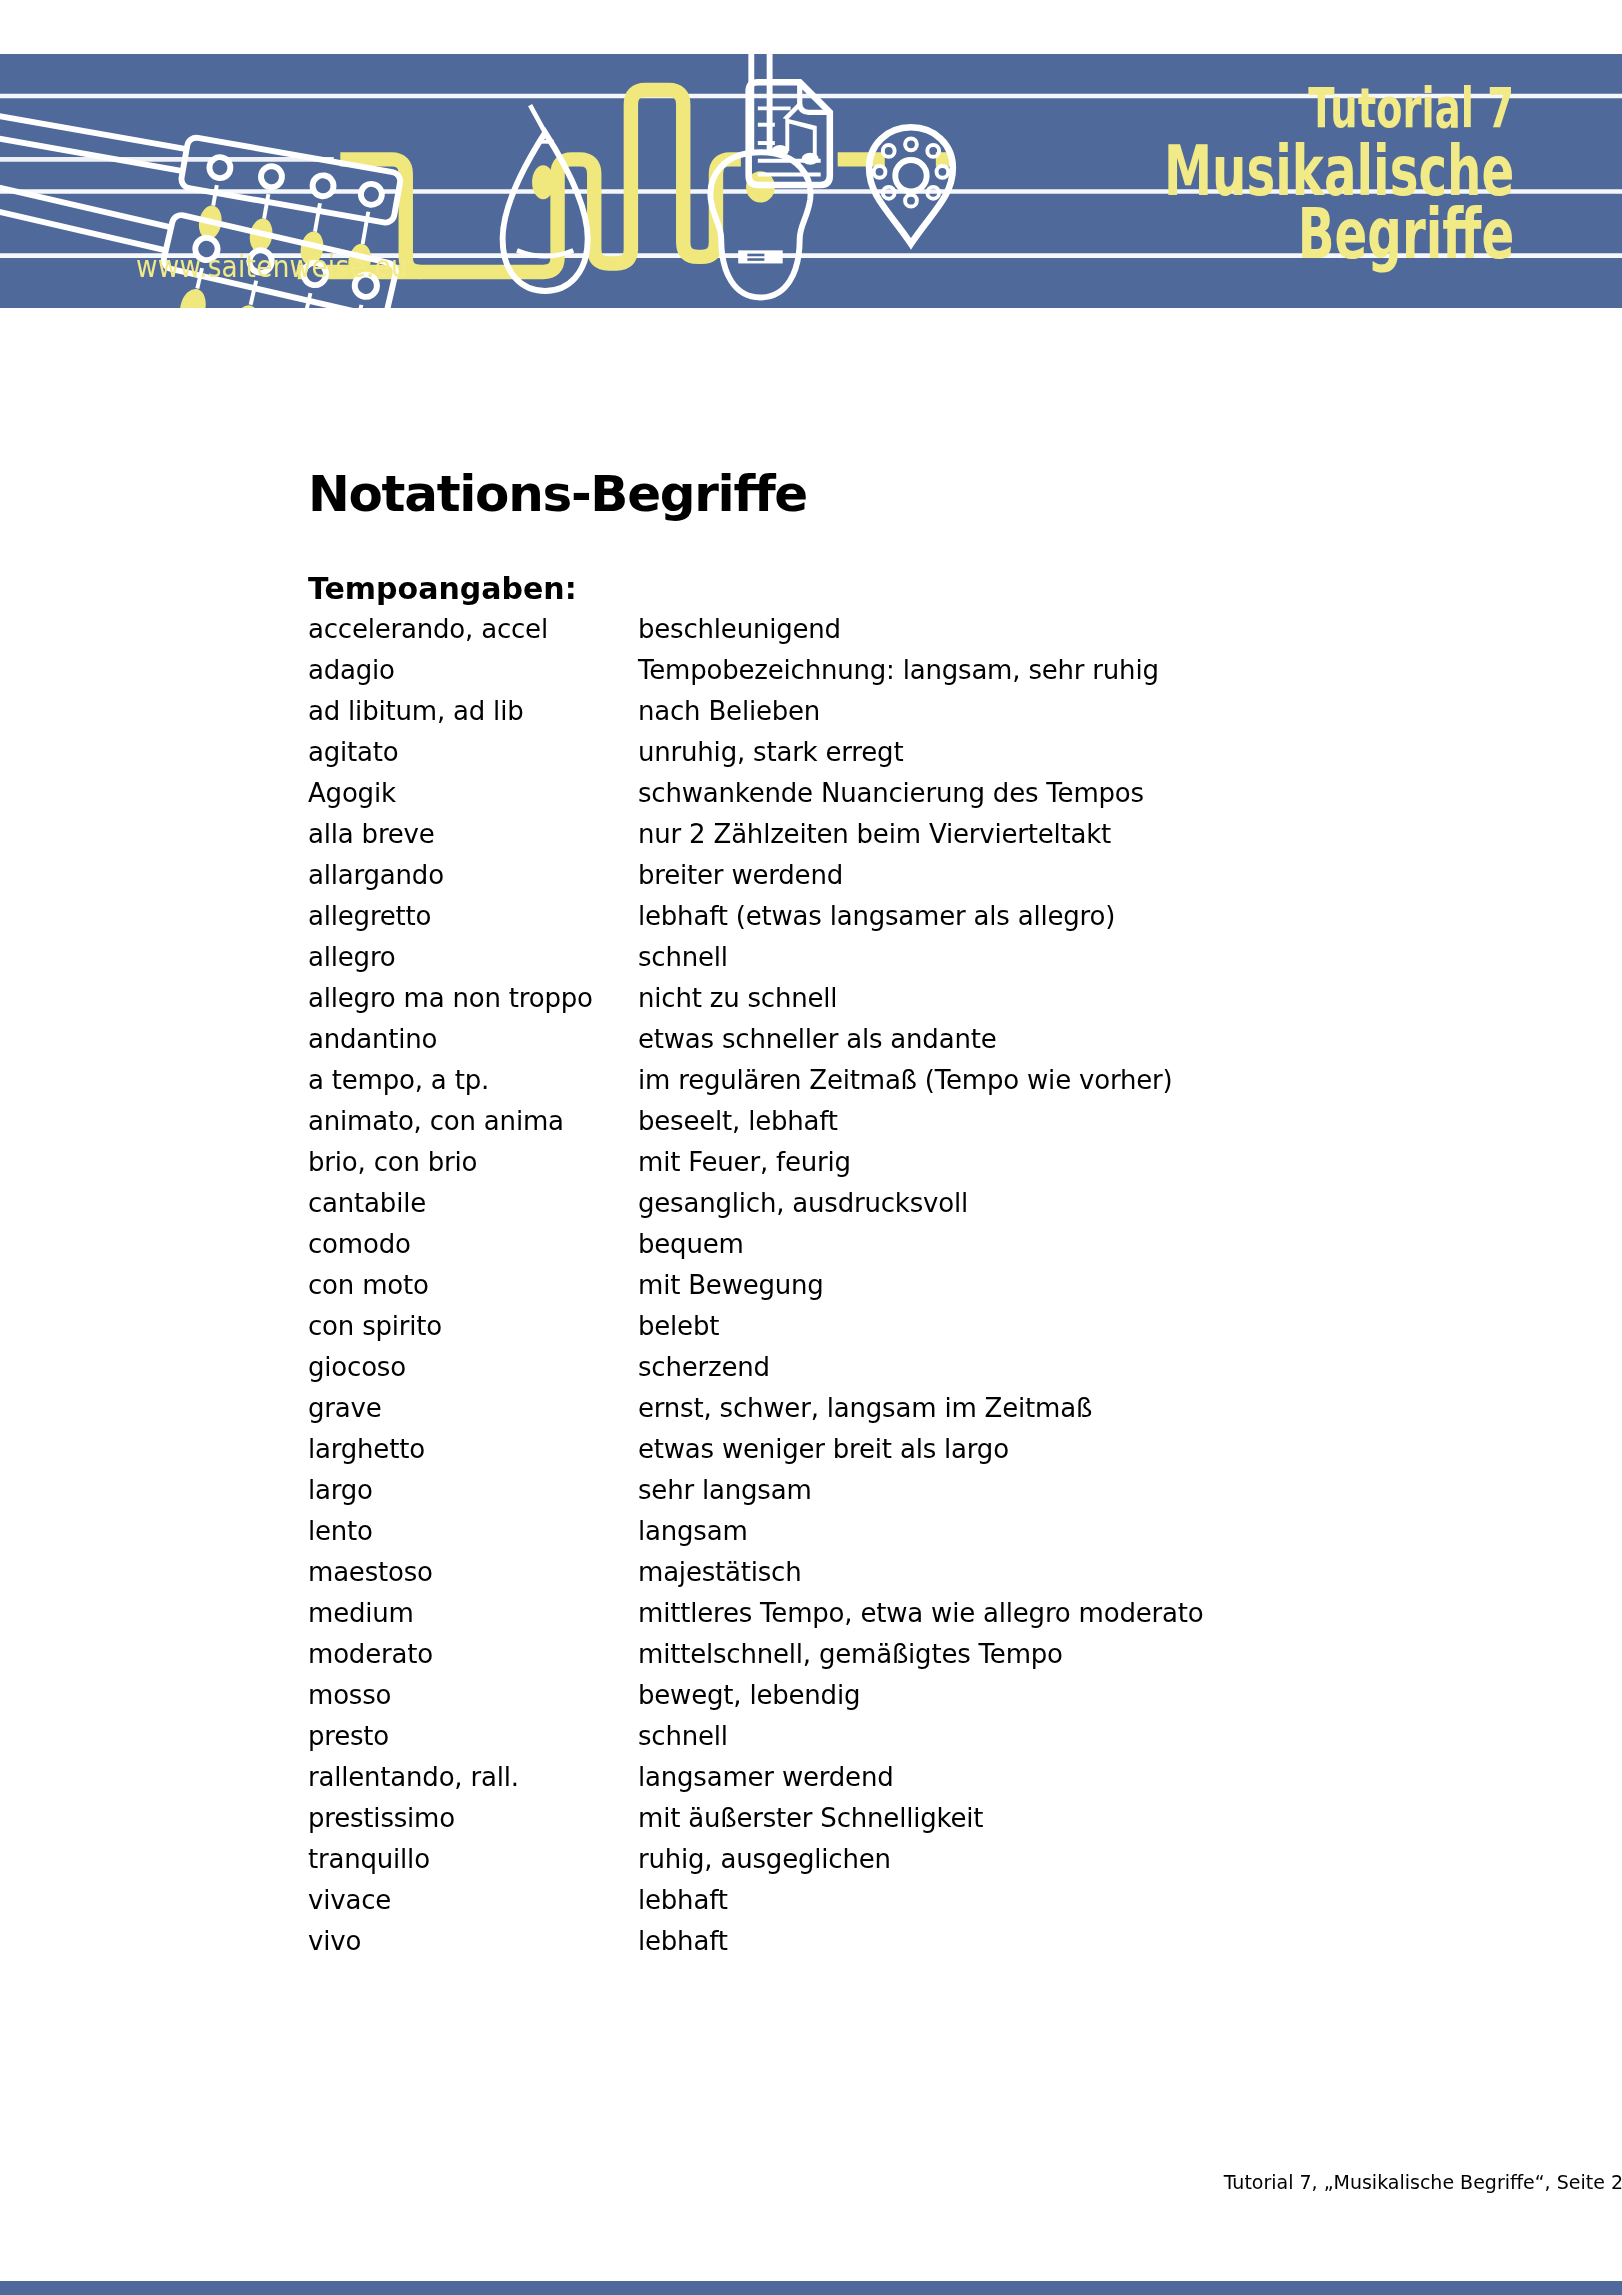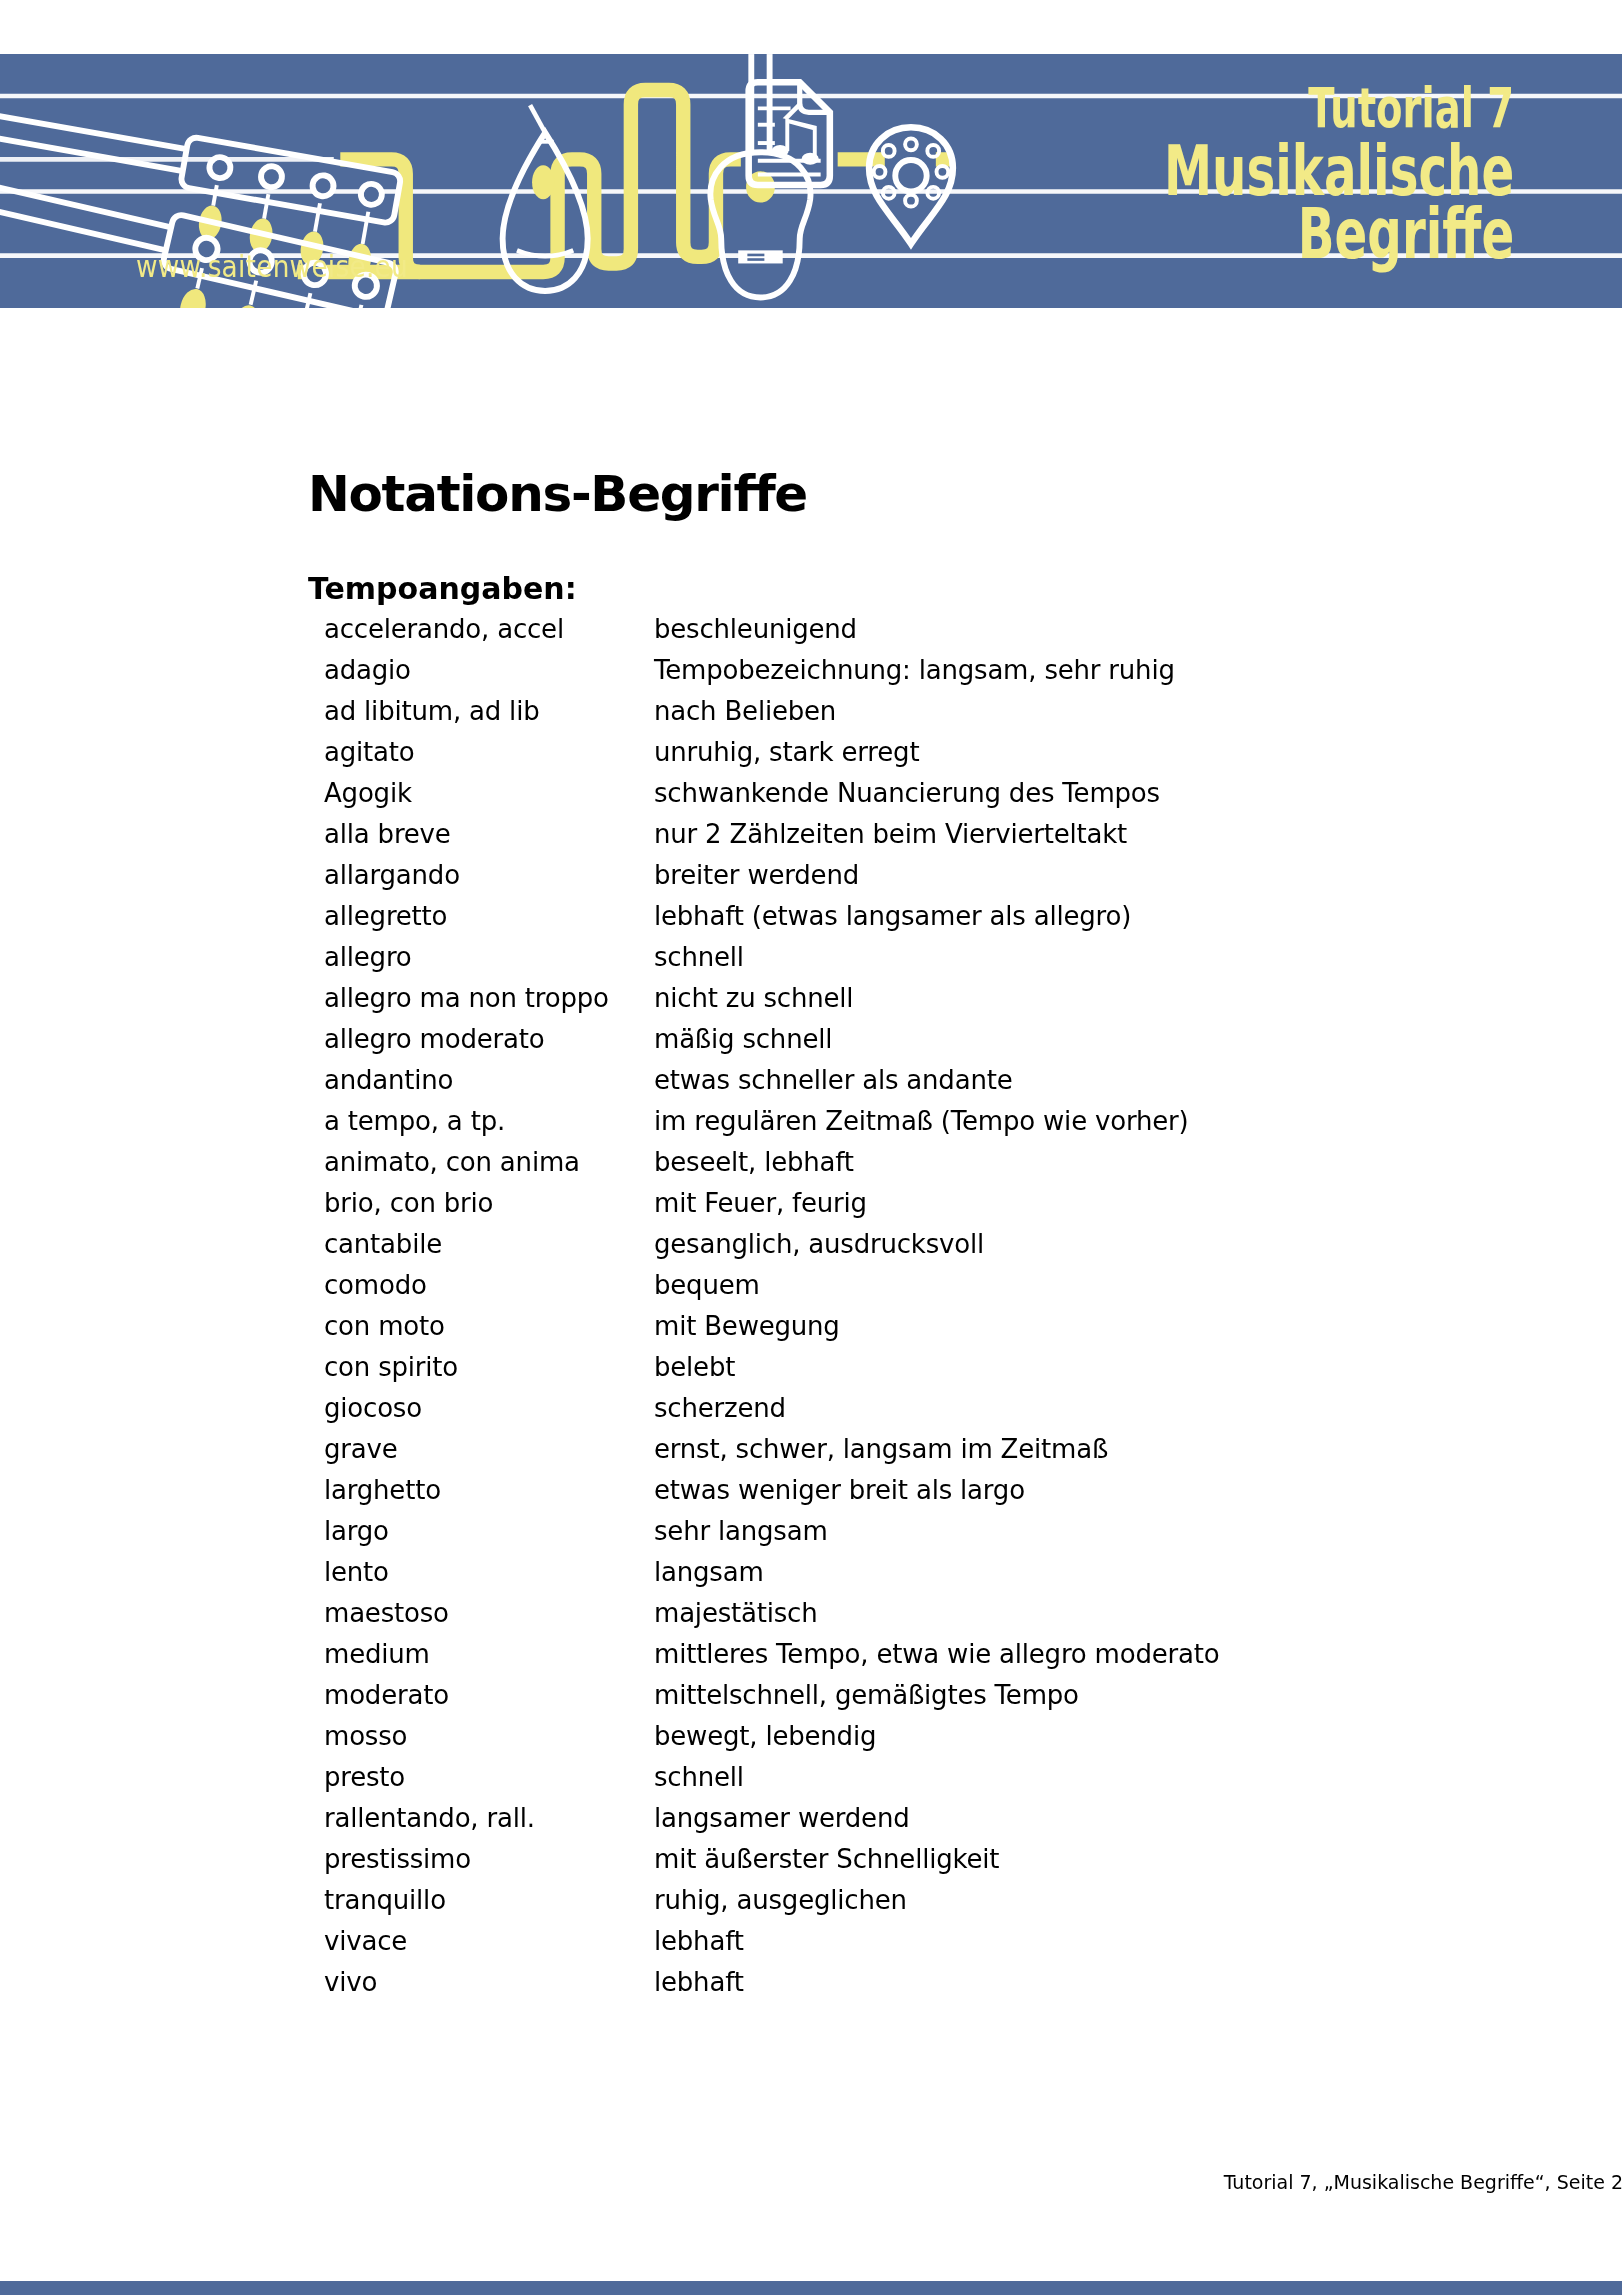--- a/index.html
+++ b/index.html
@@ -15,21 +15,21 @@
     transform:scaleX(0.85);transform-origin:left center;white-space:nowrap;letter-spacing:0.3px;
   }
   .hdr-line{position:absolute;right:109px;color:#f2ea87;font-weight:bold;white-space:nowrap;
     transform:scaleX(0.70);transform-origin:right center;}
   .hdr-tutorial{top:22px;font-size:55px;}
   .hdr-title1{top:77px;font-size:69px;}
   .hdr-title2{top:140px;font-size:69px;}
   
   .doc-heading{position:absolute;left:308px;top:465px;font-size:50px;font-weight:bold;letter-spacing:-1.3px;white-space:nowrap;}
   .section-label{position:absolute;left:308px;top:571px;font-size:30px;font-weight:bold;white-space:nowrap;}
-  .glossary{position:absolute;left:324px;top:609px;width:1217px;}
+  .glossary{position:absolute;left:308px;top:609px;width:1217px;}
   .glossary-row{white-space:nowrap;height:41px;line-height:41px;font-size:26px;letter-spacing:-0.2px;}
   .term{display:inline-block;width:330px;vertical-align:top;}
   .definition{display:inline-block;vertical-align:top;}
   
   .page-footer{position:absolute;left:0;top:2171px;width:1623px;text-align:right;font-size:19px;white-space:nowrap;}
   .bottom-bar{position:absolute;left:0;bottom:0;width:1623px;height:14.4px;background:#4f6a9a;}
 </style>
 </head>
 <body>
 
@@ -171,21 +171,20 @@
       <div class="glossary-row"><span class="term">accelerando, accel</span><span class="definition">beschleunigend</span></div>
       <div class="glossary-row"><span class="term">adagio</span><span class="definition">Tempobezeichnung: langsam, sehr ruhig</span></div>
       <div class="glossary-row"><span class="term">ad libitum, ad lib</span><span class="definition">nach Belieben</span></div>
       <div class="glossary-row"><span class="term">agitato</span><span class="definition">unruhig, stark erregt</span></div>
       <div class="glossary-row"><span class="term">Agogik</span><span class="definition">schwankende Nuancierung des Tempos</span></div>
       <div class="glossary-row"><span class="term">alla breve</span><span class="definition">nur 2 Zählzeiten beim Viervierteltakt</span></div>
       <div class="glossary-row"><span class="term">allargando</span><span class="definition">breiter werdend</span></div>
       <div class="glossary-row"><span class="term">allegretto</span><span class="definition">lebhaft (etwas langsamer als allegro)</span></div>
       <div class="glossary-row"><span class="term">allegro</span><span class="definition">schnell</span></div>
       <div class="glossary-row"><span class="term">allegro ma non troppo</span><span class="definition">nicht zu schnell</span></div>
-      <div class="glossary-row"><span class="term">allegro moderato</span><span class="definition">mäßig schnell</span></div>
       <div class="glossary-row"><span class="term">andantino</span><span class="definition">etwas schneller als andante</span></div>
       <div class="glossary-row"><span class="term">a tempo, a tp.</span><span class="definition">im regulären Zeitmaß (Tempo wie vorher)</span></div>
       <div class="glossary-row"><span class="term">animato, con anima</span><span class="definition">beseelt, lebhaft</span></div>
       <div class="glossary-row"><span class="term">brio, con brio</span><span class="definition">mit Feuer, feurig</span></div>
       <div class="glossary-row"><span class="term">cantabile</span><span class="definition">gesanglich, ausdrucksvoll</span></div>
       <div class="glossary-row"><span class="term">comodo</span><span class="definition">bequem</span></div>
       <div class="glossary-row"><span class="term">con moto</span><span class="definition">mit Bewegung</span></div>
       <div class="glossary-row"><span class="term">con spirito</span><span class="definition">belebt</span></div>
       <div class="glossary-row"><span class="term">giocoso</span><span class="definition">scherzend</span></div>
       <div class="glossary-row"><span class="term">grave</span><span class="definition">ernst, schwer, langsam im Zeitmaß</span></div>

